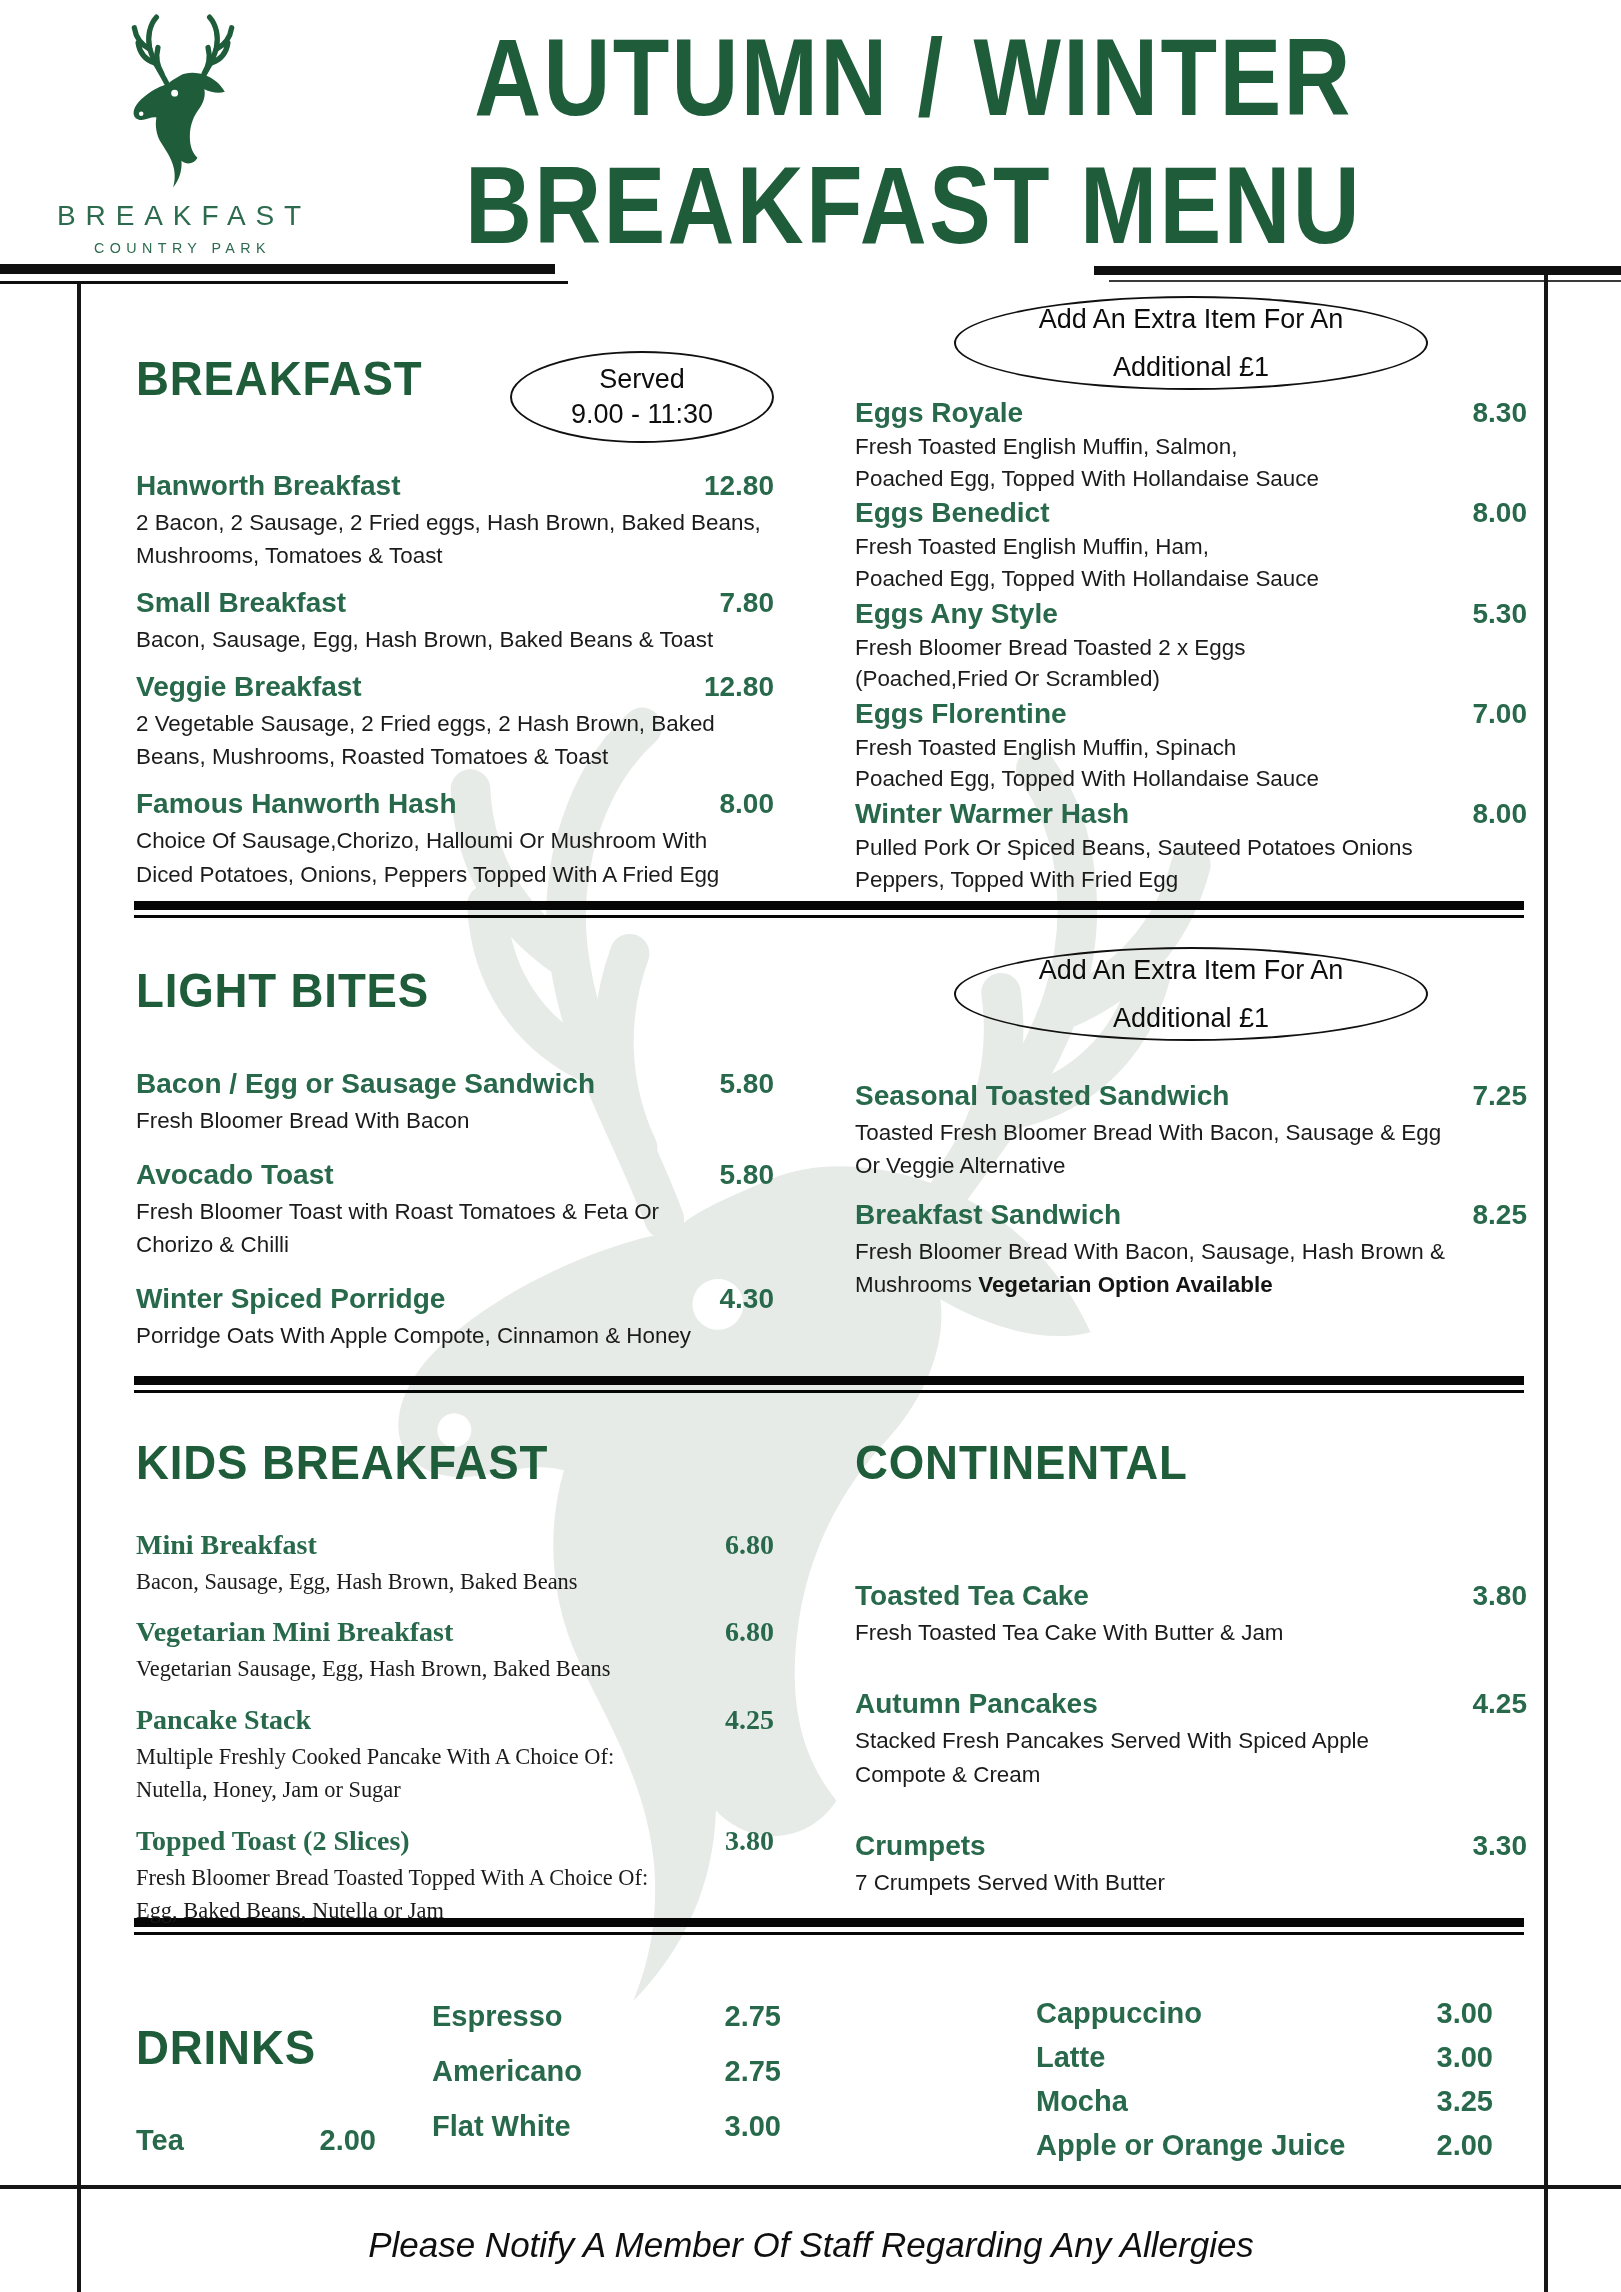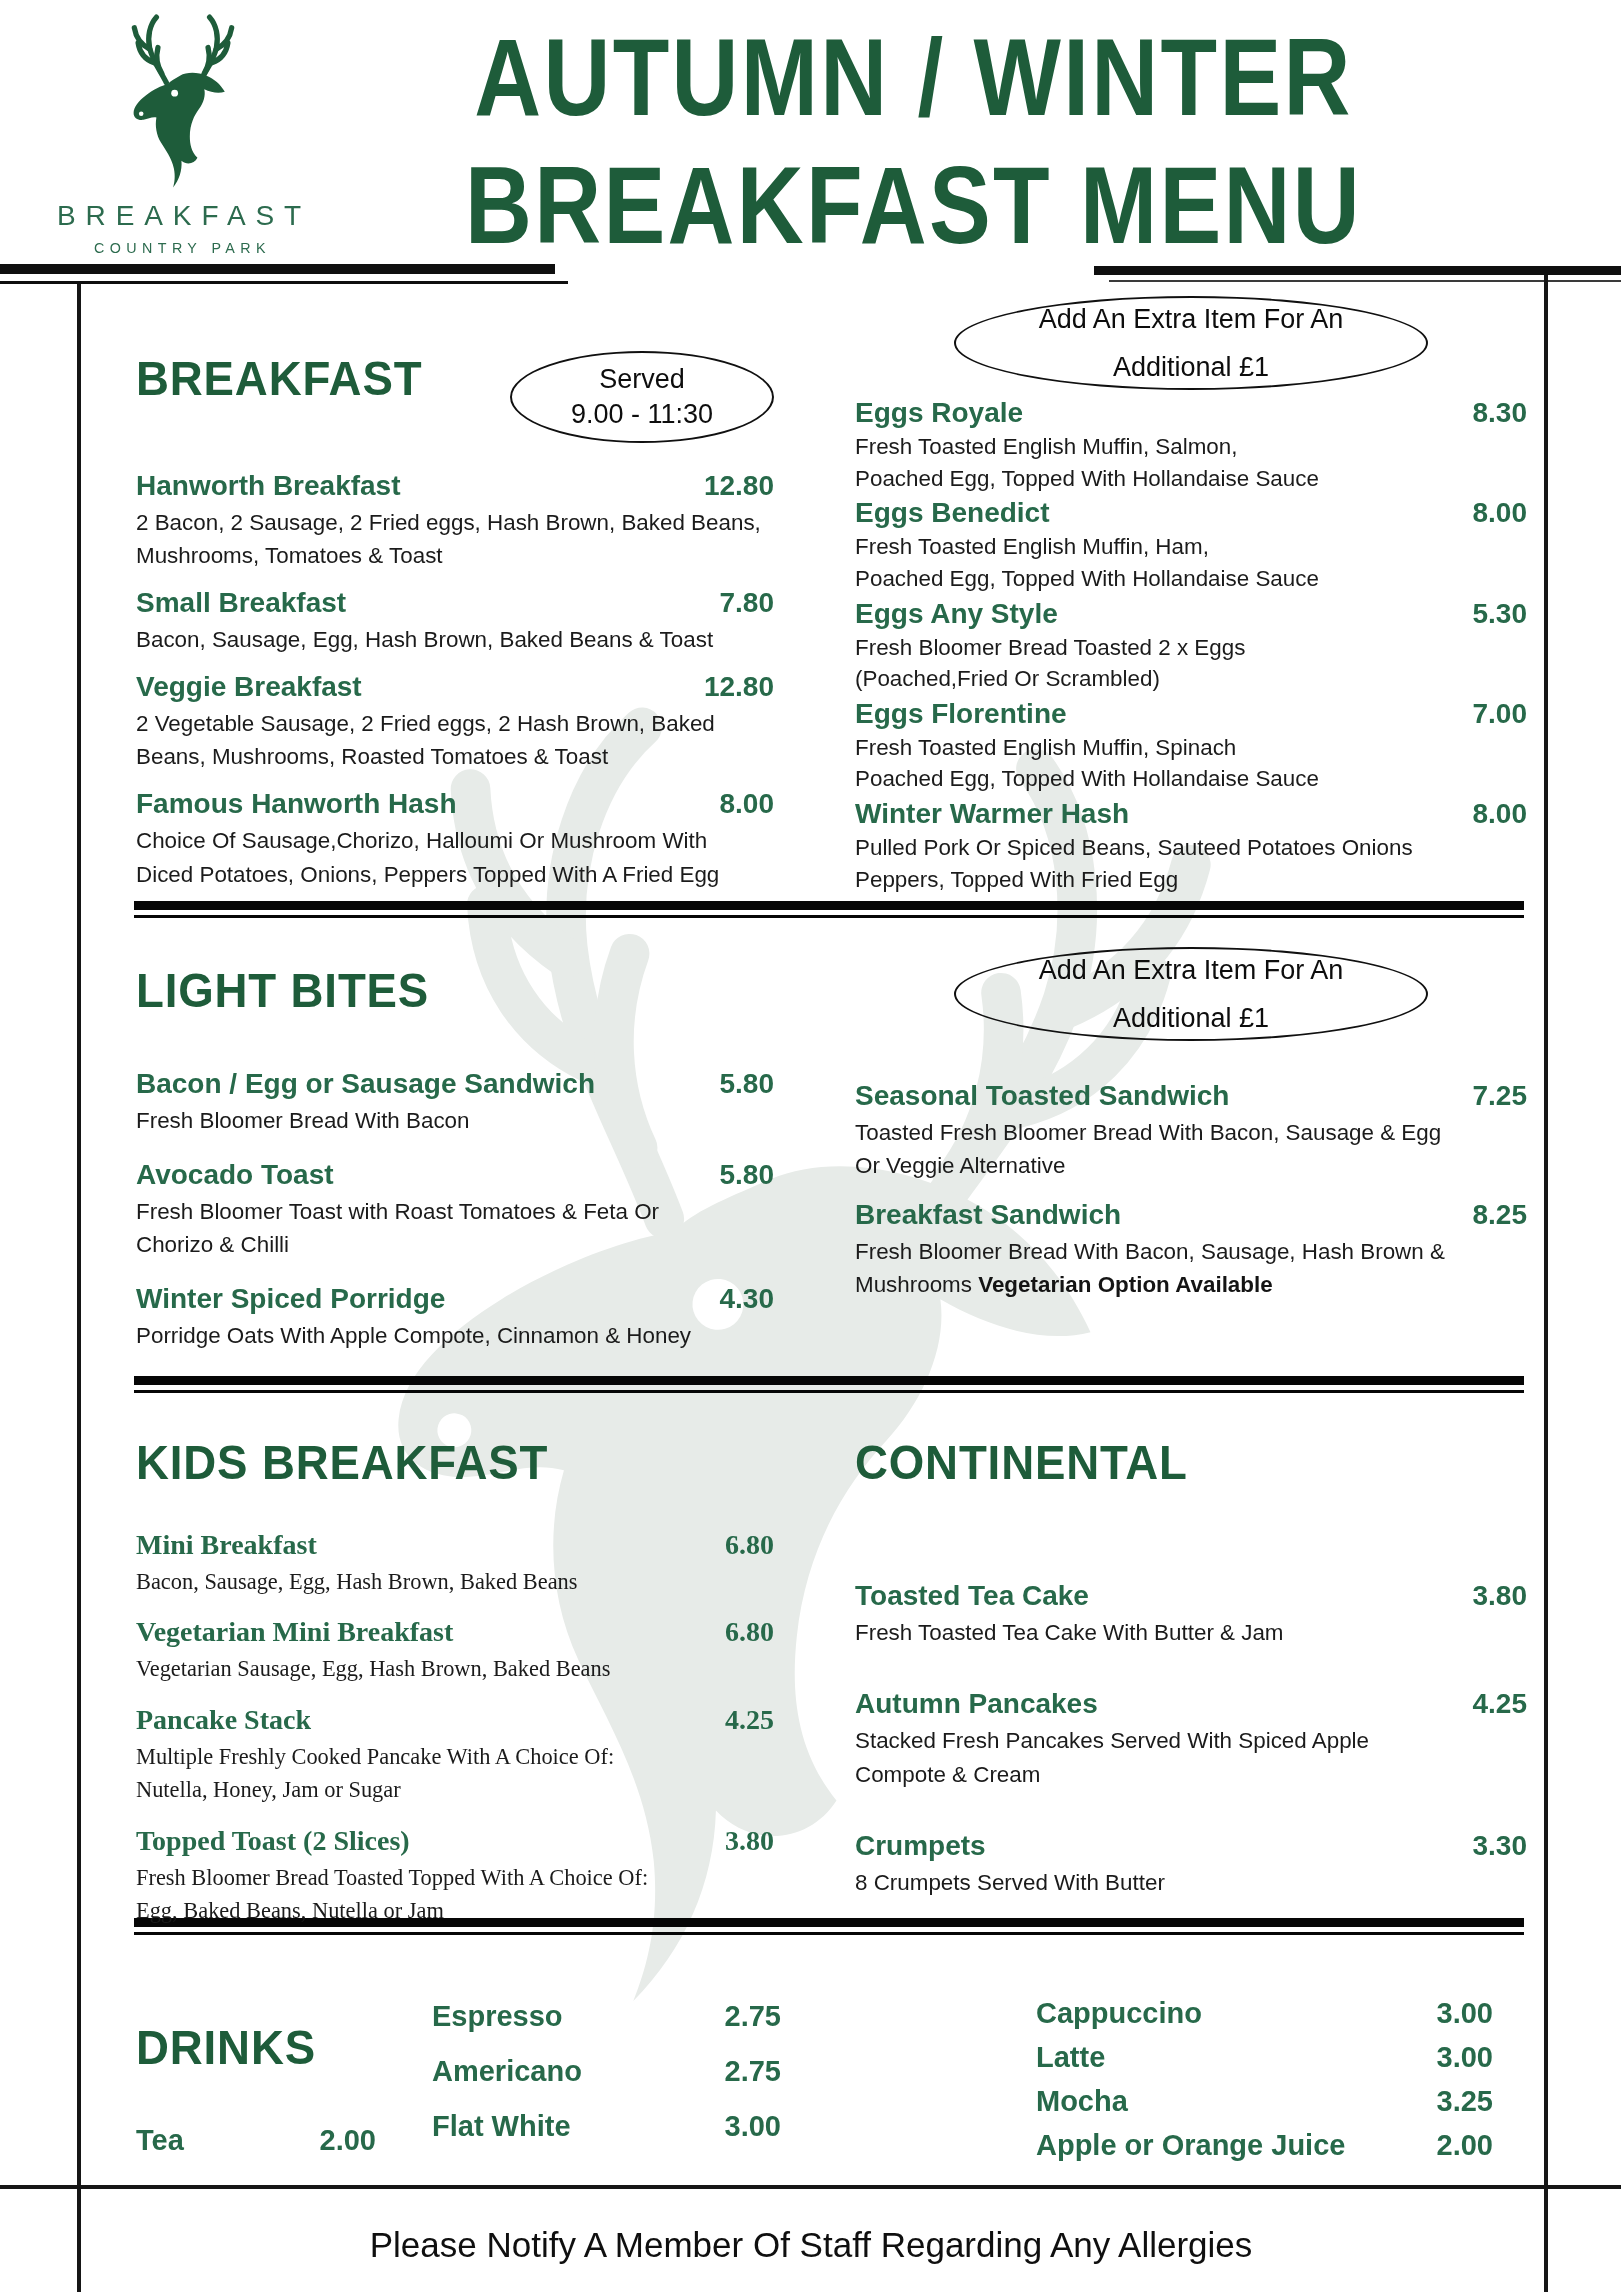--- a/index.html
+++ b/index.html
@@ -69,21 +69,21 @@
   #drinks{left:136px;top:1988px;width:1390px;height:197px;}
   .drinks-title{position:absolute;left:0;top:32px;}
   .drinks-tea{position:absolute;left:0;top:136px;width:240px;}
   .drinks-mid{position:absolute;left:296px;top:12px;width:349px;}
   .drinks-right{position:absolute;left:900px;top:9px;width:457px;}
   .drinks-mid .menu-item{margin-bottom:21.5px;}
   .drinks-right .menu-item{margin-bottom:10.7px;}
   #drinks .item-name,#drinks .item-price{font-size:29px;}
   
   .footer-note{position:absolute;left:0;top:2225px;width:1622px;text-align:center;
-               font-size:35px;color:#0f0f0f;}
+               font-size:35px;color:#0f0f0f;font-style:italic;}
   .hidden-defs{position:absolute;width:0;height:0;overflow:hidden;}
 </style>
 </head>
 <body>
 
 <svg class="hidden-defs" aria-hidden="true">
   <symbol id="stag" viewBox="0 0 220 250">
     <g stroke="currentColor" stroke-width="7" fill="none" stroke-linecap="round">
       <path d="M88 102 C80 86 70 74 66 56 C63 42 66 26 75 16"></path>
       <path d="M66 58 C55 52 48 43 46 30"></path>
@@ -352,21 +352,21 @@
     </div>
     <div class="item-desc">Stacked Fresh Pancakes Served With Spiced Apple
 Compote &amp; Cream</div>
   </div>
 
   <div class="menu-item">
     <div class="item-head">
       <span class="item-name">Crumpets</span>
       <span class="item-price">3.30</span>
     </div>
-    <div class="item-desc">8 Crumpets Served With Butter</div>
+    <div class="item-desc">7 Crumpets Served With Butter</div>
   </div>
 </div>
     </section>
 
     <section class="col" id="drinks">
       <h2 class="sec drinks-title">DRINKS</h2>
       <div class="drinks-tea">
   <div class="menu-item">
     <div class="item-head">
       <span class="item-name">Tea</span>

